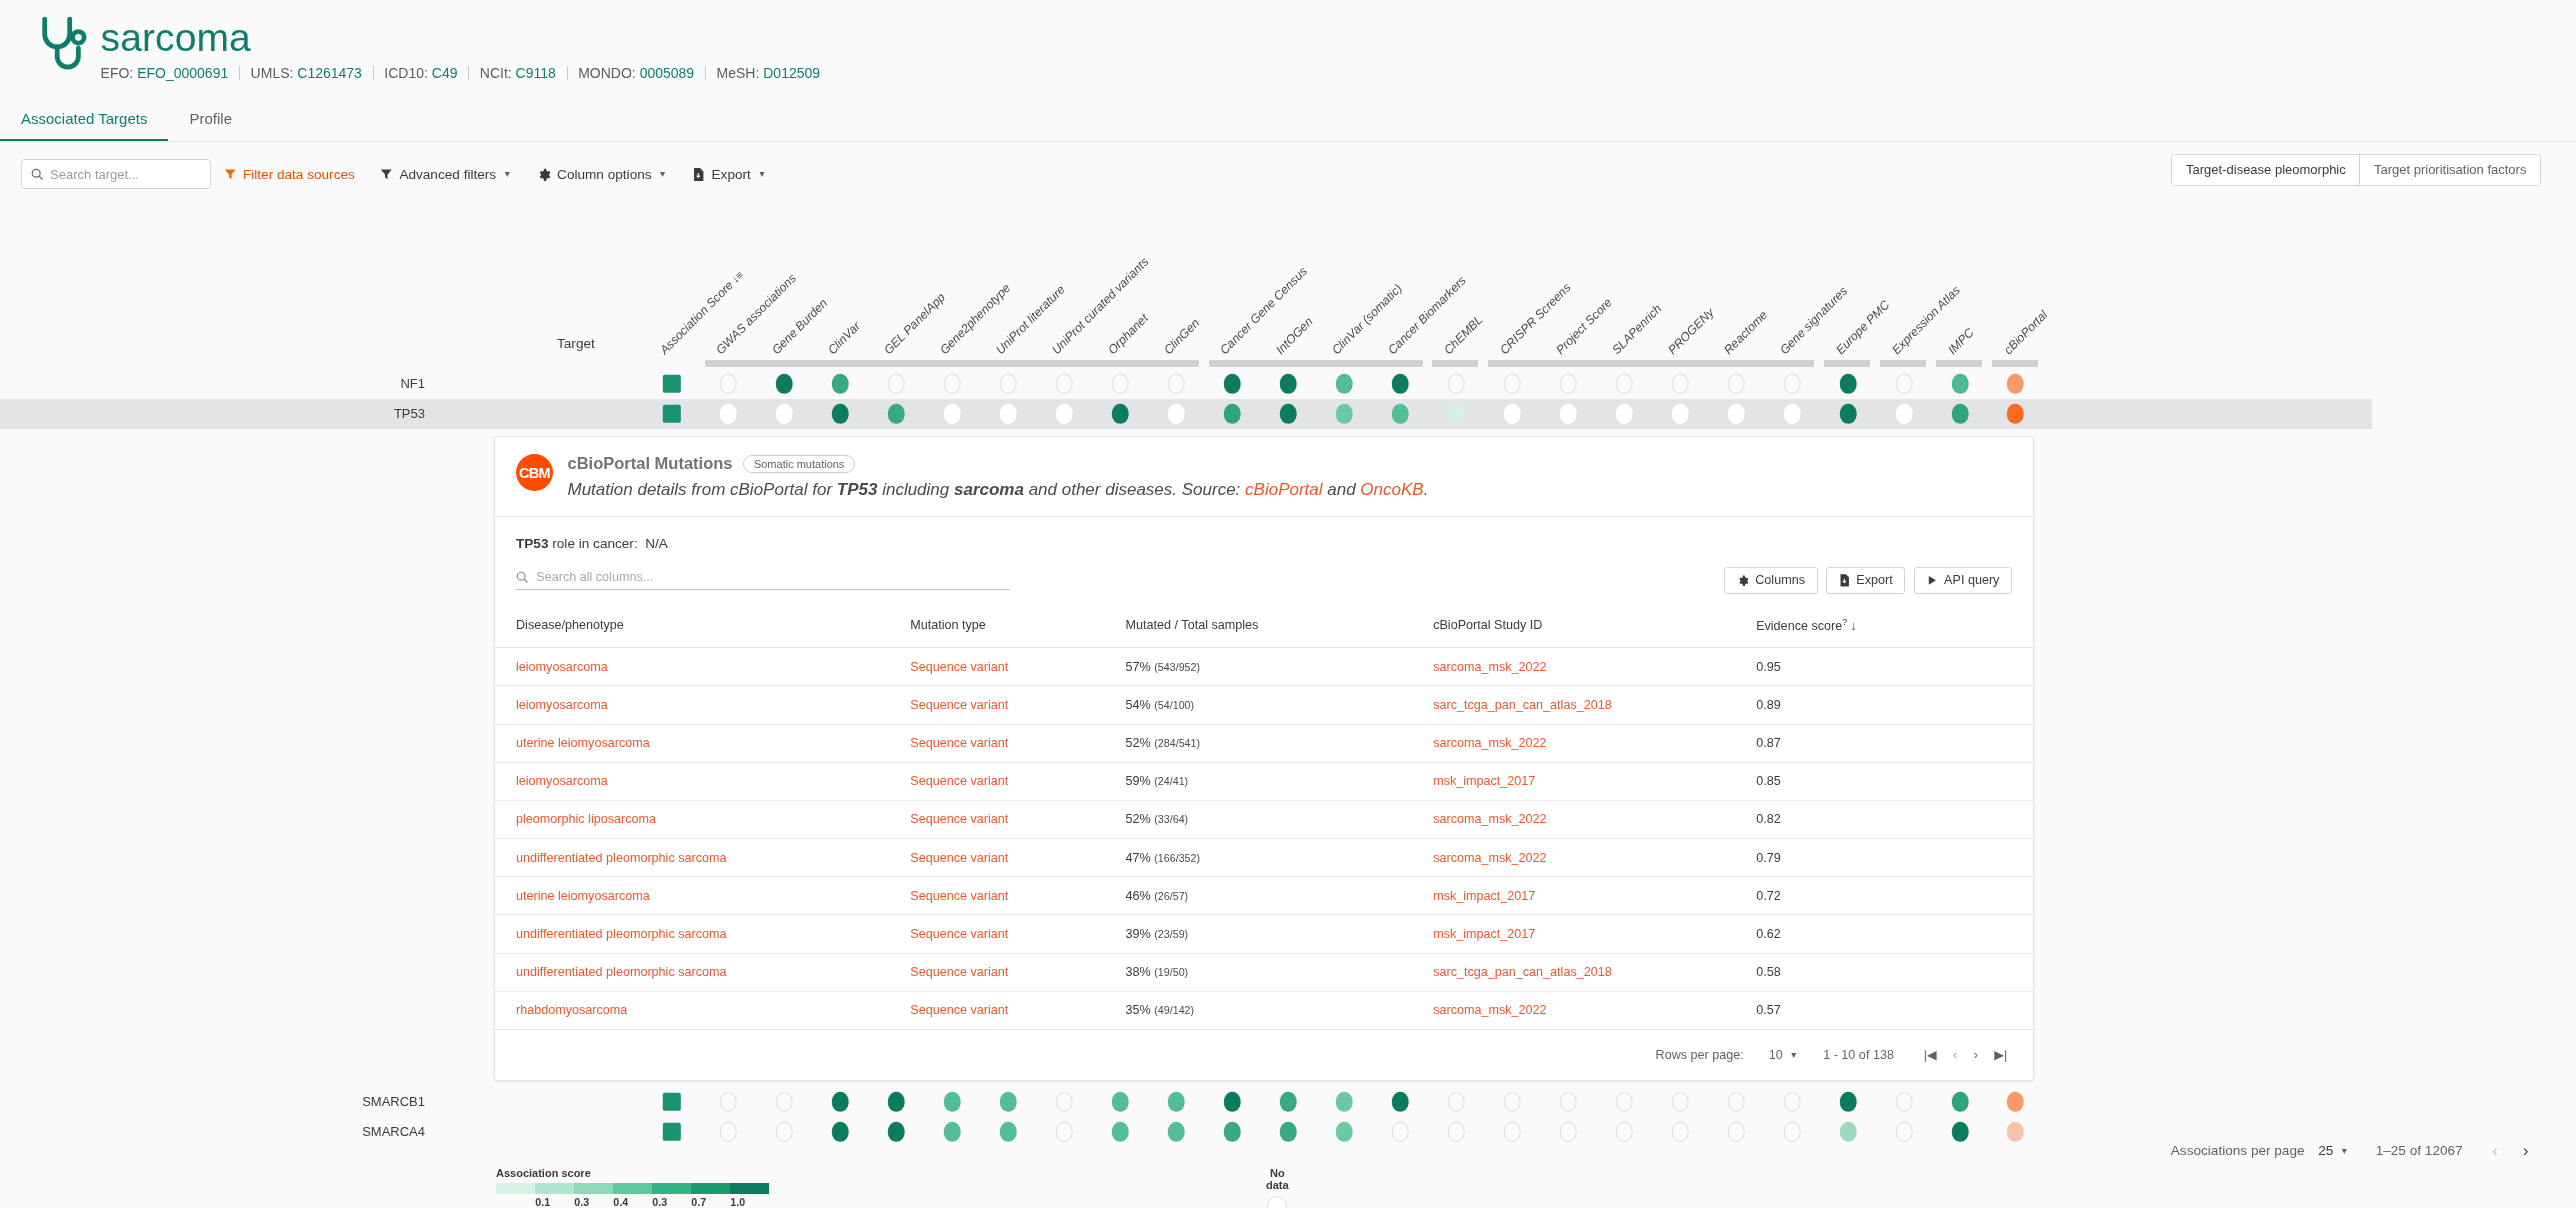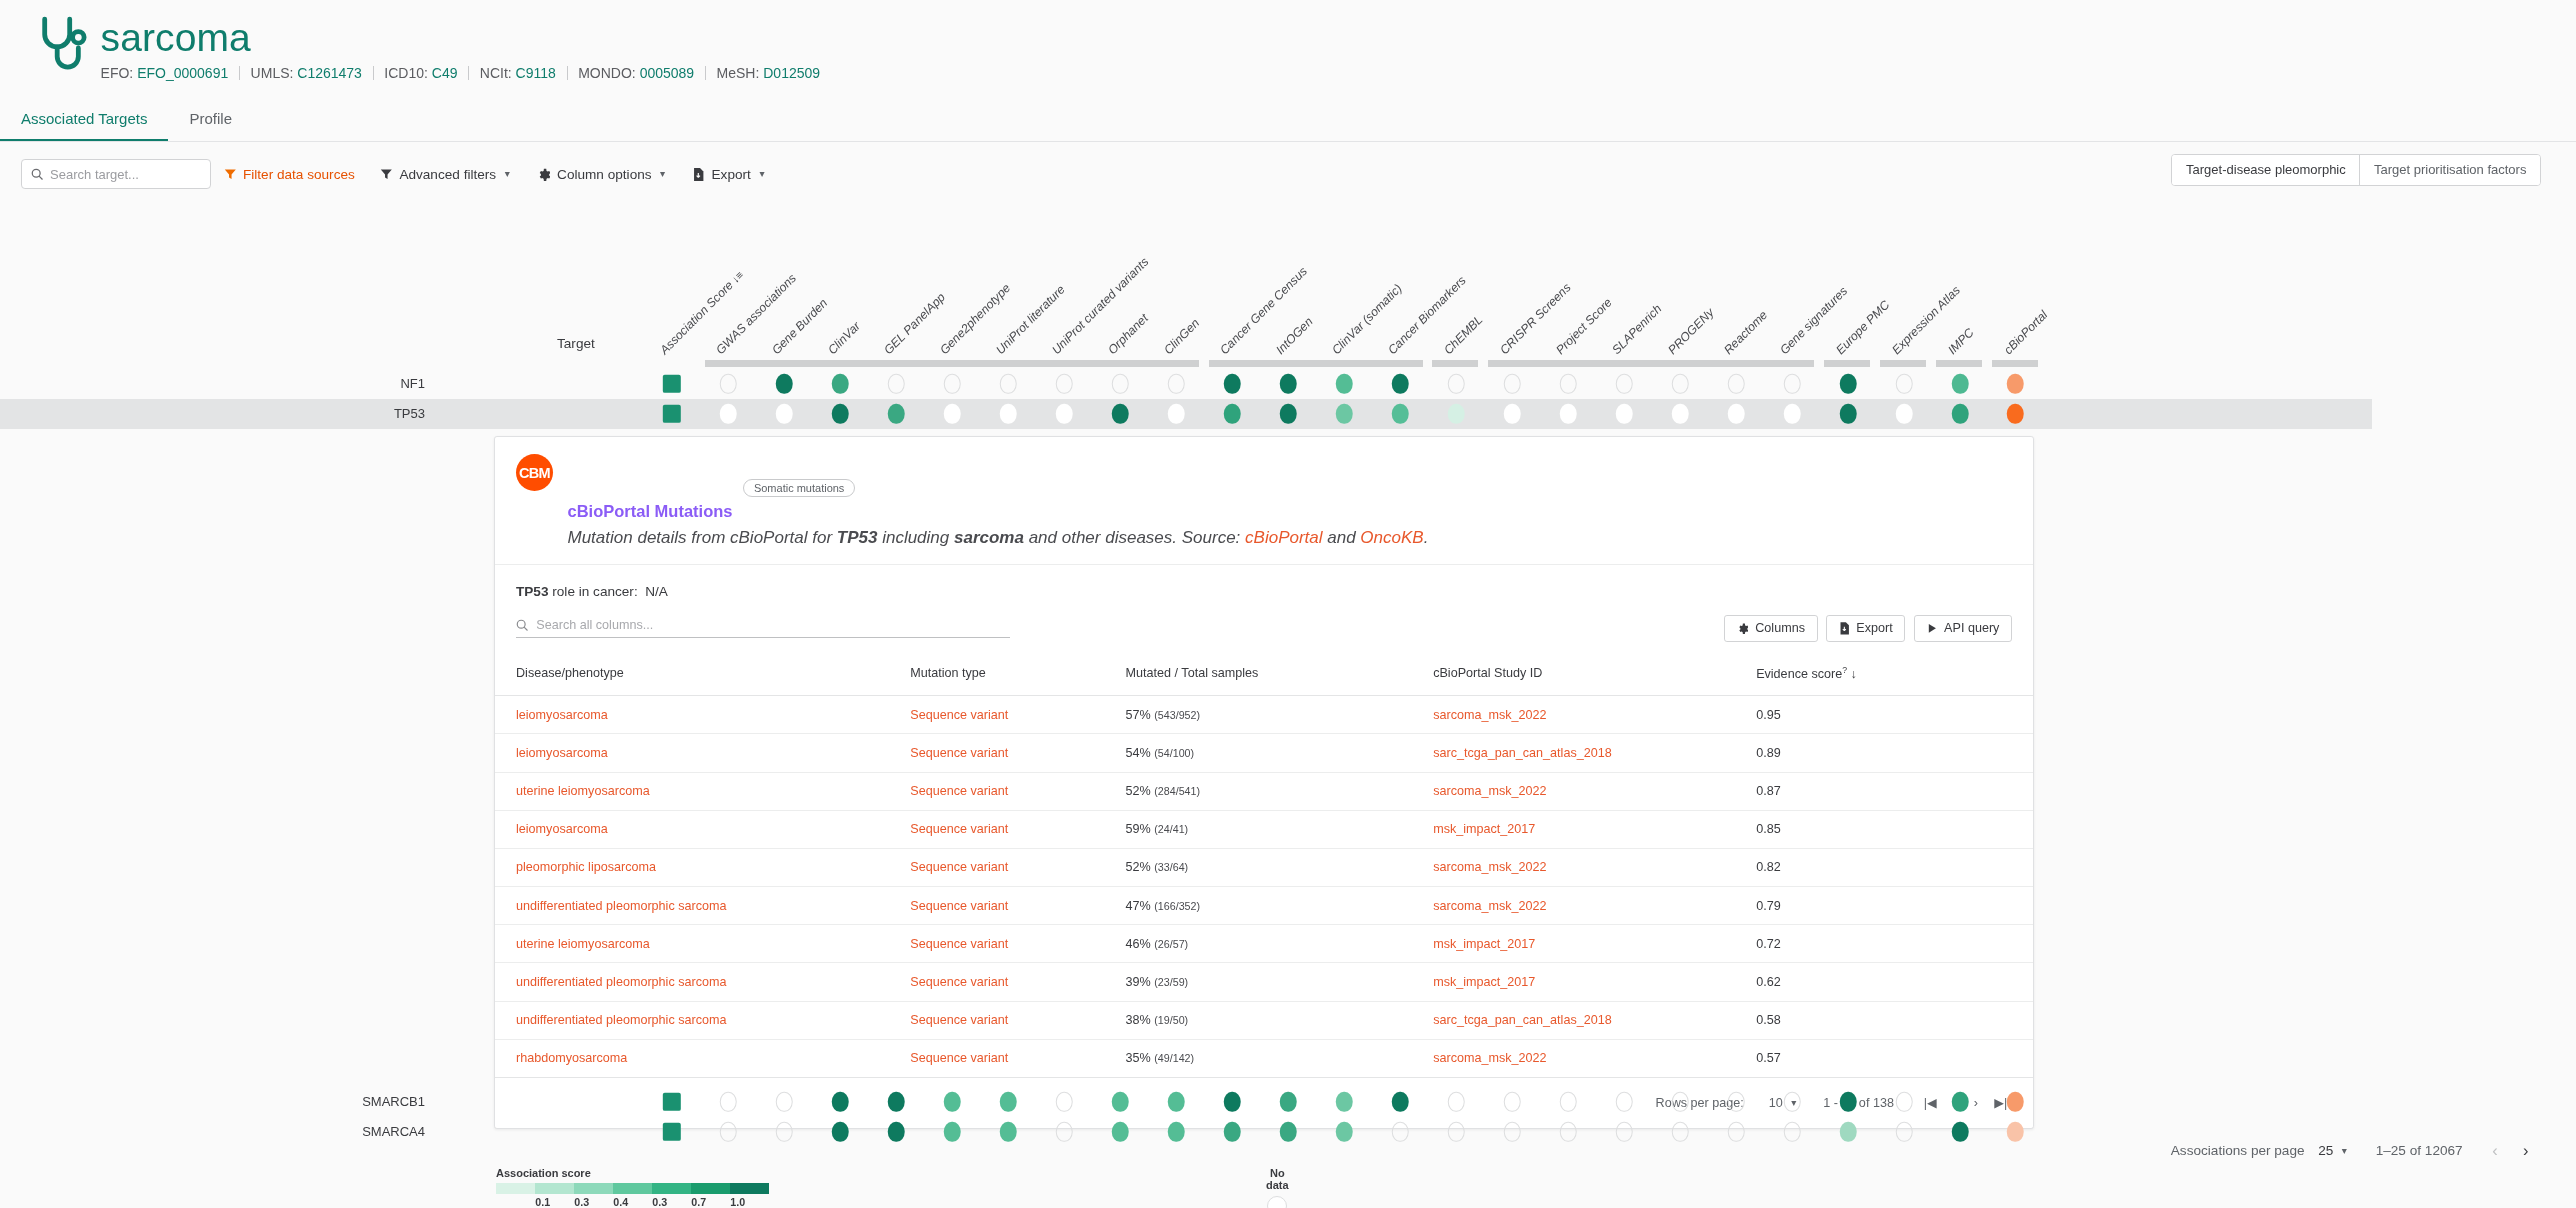--- a/index.html
+++ b/index.html
@@ -85,21 +85,21 @@
     background:#fff; border:1px solid #e0e1e3; border-radius:2.9px;
     box-shadow:0 1px 2.9px rgba(0,0,0,.07);
   }
   .panel-head { display:flex; gap:14.5px; padding:17.4px 21px 15.5px; border-bottom:1px solid #eceded; }
   .cbm-logo {
     width:37px; height:37px; border-radius:50%; background:#ff4d00; flex:none;
     color:#fff; font-size:14.5px; font-weight:700; display:flex; align-items:center; justify-content:center;
     letter-spacing:-0.6px;
   }
   .panel-title-row { display:flex; align-items:center; gap:10.7px; }
-  .panel-title { font-size:16.5px; font-weight:700; color:#8b5cf6;margin-top:48px; }
+  .panel-title { font-size:16.5px; font-weight:700; color:#737373; }
   .chip {
     font-size:11px; color:#5f6368; border:1px solid #c9cacc;
     border-radius:10.7px; padding:2.4px 9.7px;
   }
   .panel-desc { margin-top:6.8px; font-size:17px; font-style:italic; color:#4a4b4f; }
   .panel-desc b { font-weight:700; }
   .panel-desc a { color:#e8582c; }
 
   .role-line { padding:19.4px 21px 3.9px; font-size:13.6px; color:#3a3b3f; }
   .role-line b { font-weight:700; }

